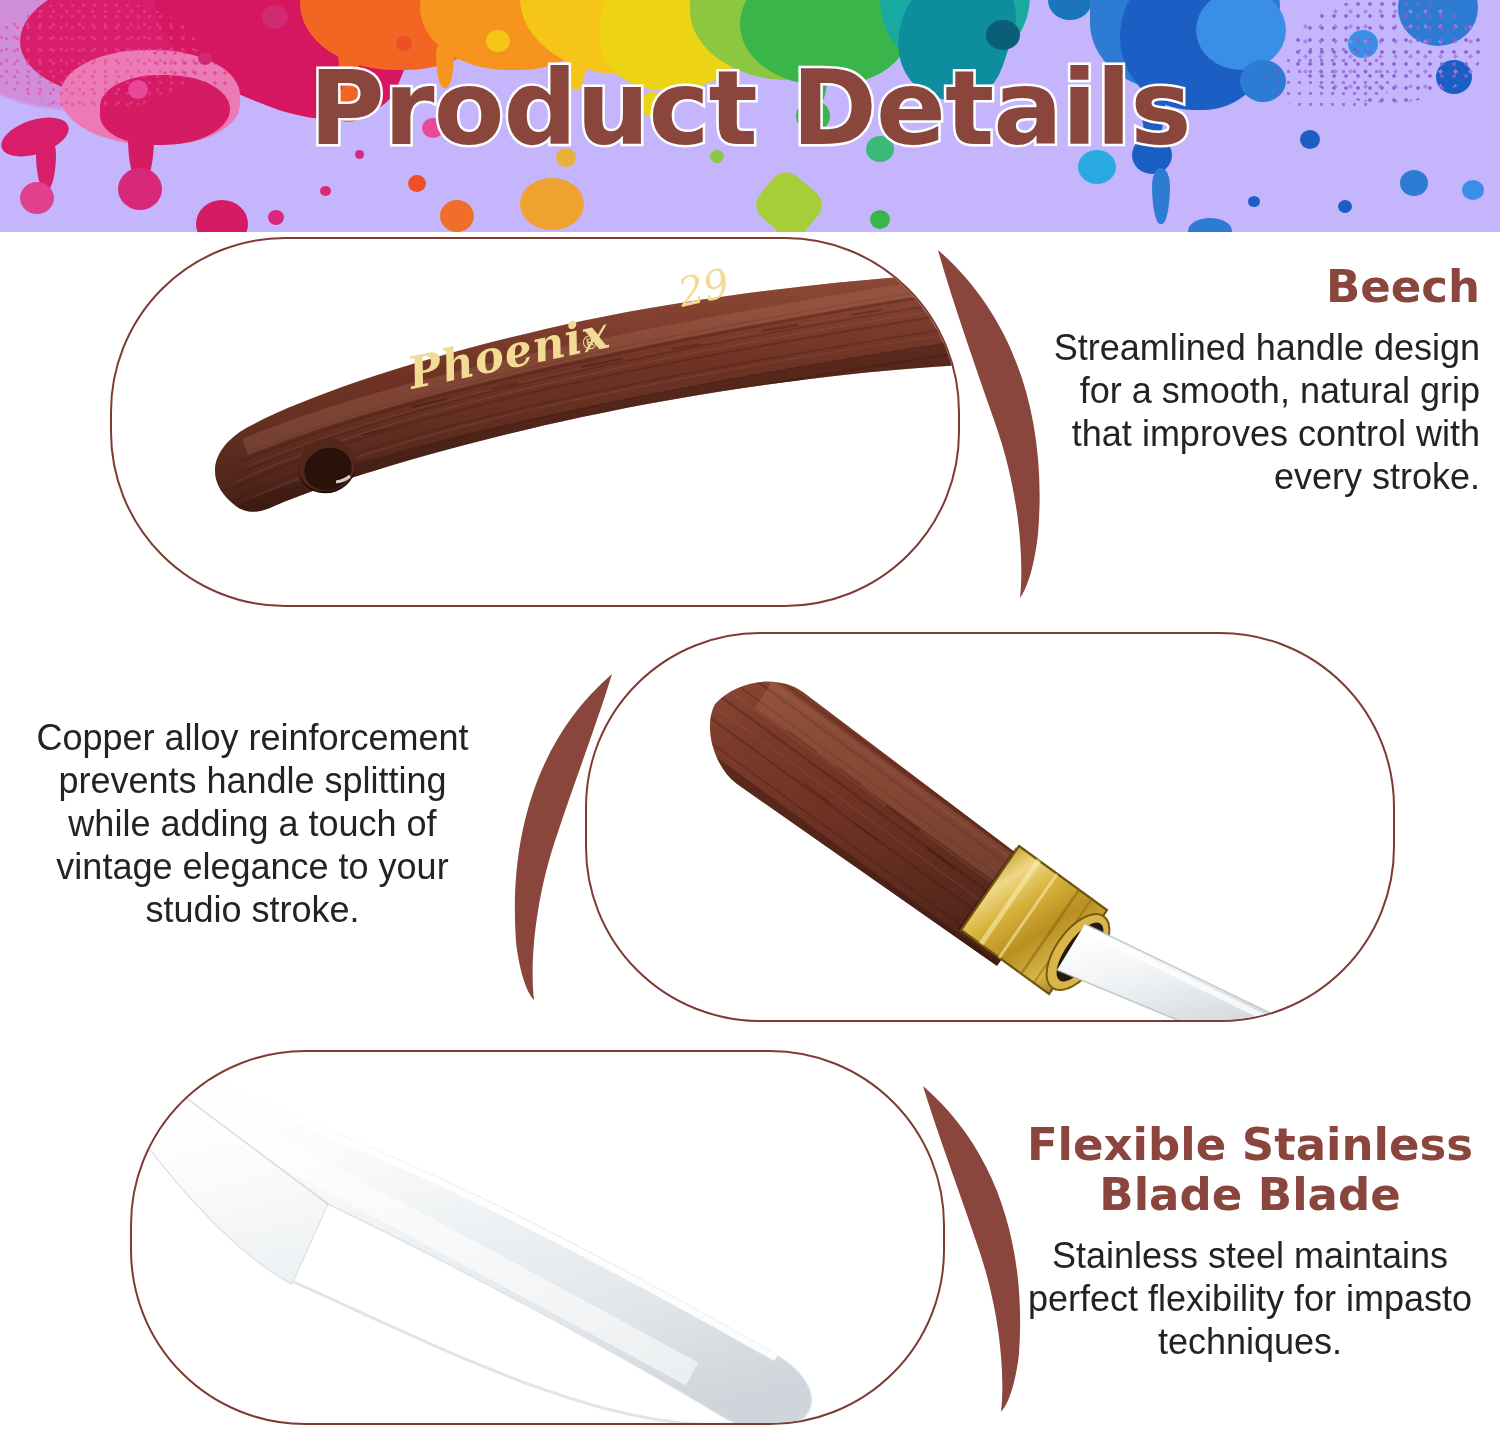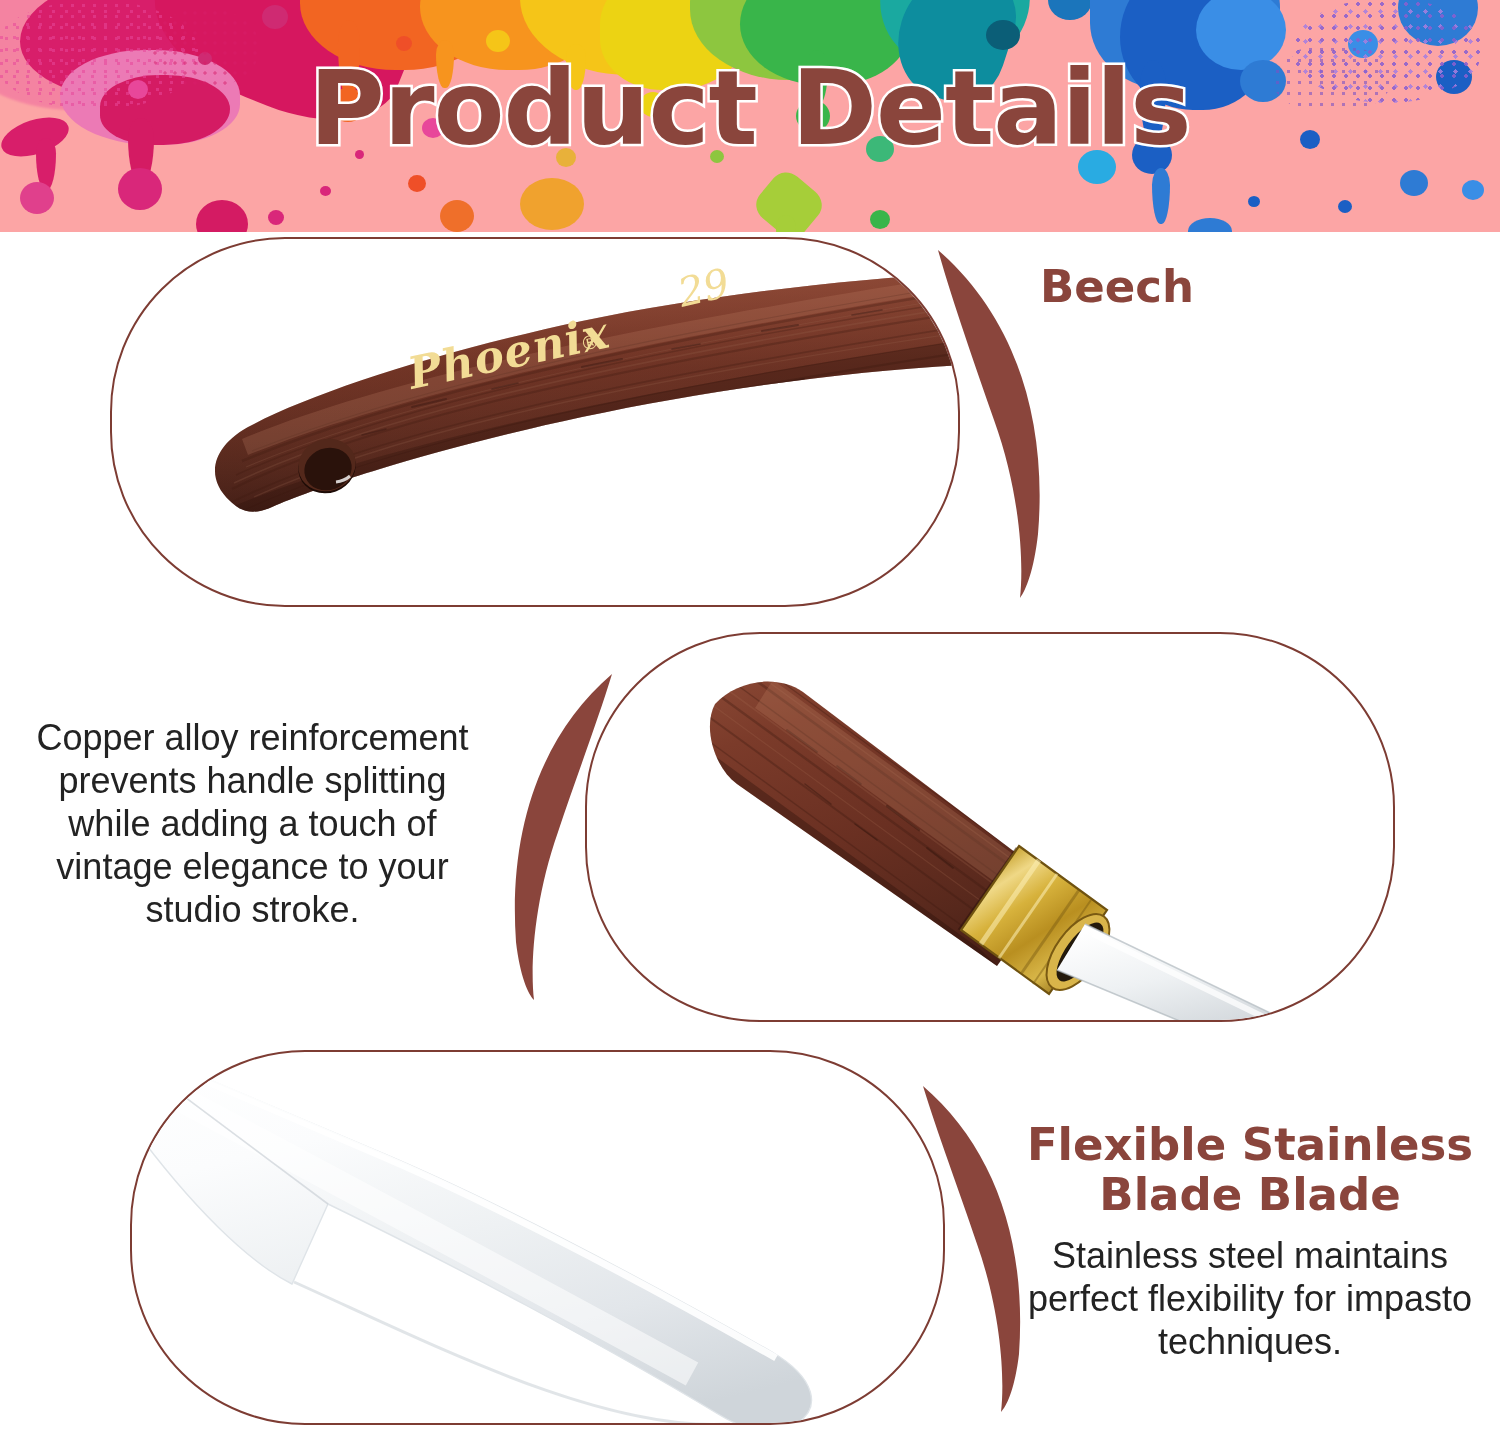--- a/index.html
+++ b/index.html
@@ -7,21 +7,21 @@
   body {
     width:1500px; height:1440px;
     font-family:"Liberation Sans", sans-serif;
     position:relative; overflow:hidden;
     background:#ffffff;
   }
 
   
   .header {
     position:absolute; left:0; top:0; width:1500px; height:232px;
-    overflow:hidden; background:#fca5a5;
+    overflow:hidden; background:#c4b5fd;
   }
   .splat-layer { position:absolute; left:0; top:0; width:1500px; height:232px; }
   .splat { position:absolute; border-radius:50%; }
   .drip { position:absolute; border-radius:50% 50% 45% 45% / 30% 30% 70% 70%; }
 
   .page-title {
     position:absolute; left:0; top:56px; width:1500px;
     text-align:center;
     font-family:"DejaVu Sans", sans-serif;
     font-weight:bold;
@@ -250,24 +250,25 @@
     </div>
   </div>
 
   <div class="crescent" style="left:920px; top:10px; width:130px; height:360px;">
     <svg viewBox="0 0 130 360" width="130" height="360">
       <path d="M18,8 C92,72 128,172 118,292 C114,328 106,348 100,356
                C104,320 100,250 74,178 C54,120 32,58 18,8 Z" fill="#8a453c"></path>
     </svg>
   </div>
 
-  <div class="txt" style="left:1040px; top:30px; width:440px; text-align:left;">
+  <div class="txt" style="left:1040px; top:30px; width:440px; text-align:right;">
     <div class="f-title">
       <div>Beech</div>
     </div>
+    <div class="f-body">Streamlined handle design for a smooth, natural grip that improves control with every stroke.</div>
   </div>
 </div>
 
 <div class="feature" style="left:0; top:620px; width:1500px; height:420px;">
 
   <div class="frame" style="left:585px; top:12px; width:810px; height:390px;">
     <div class="art">
       <svg viewBox="0 0 810 390" width="810" height="390">
         <defs>
           <linearGradient id="woodB" x1="0.12" y1="0" x2="0.55" y2="1">

